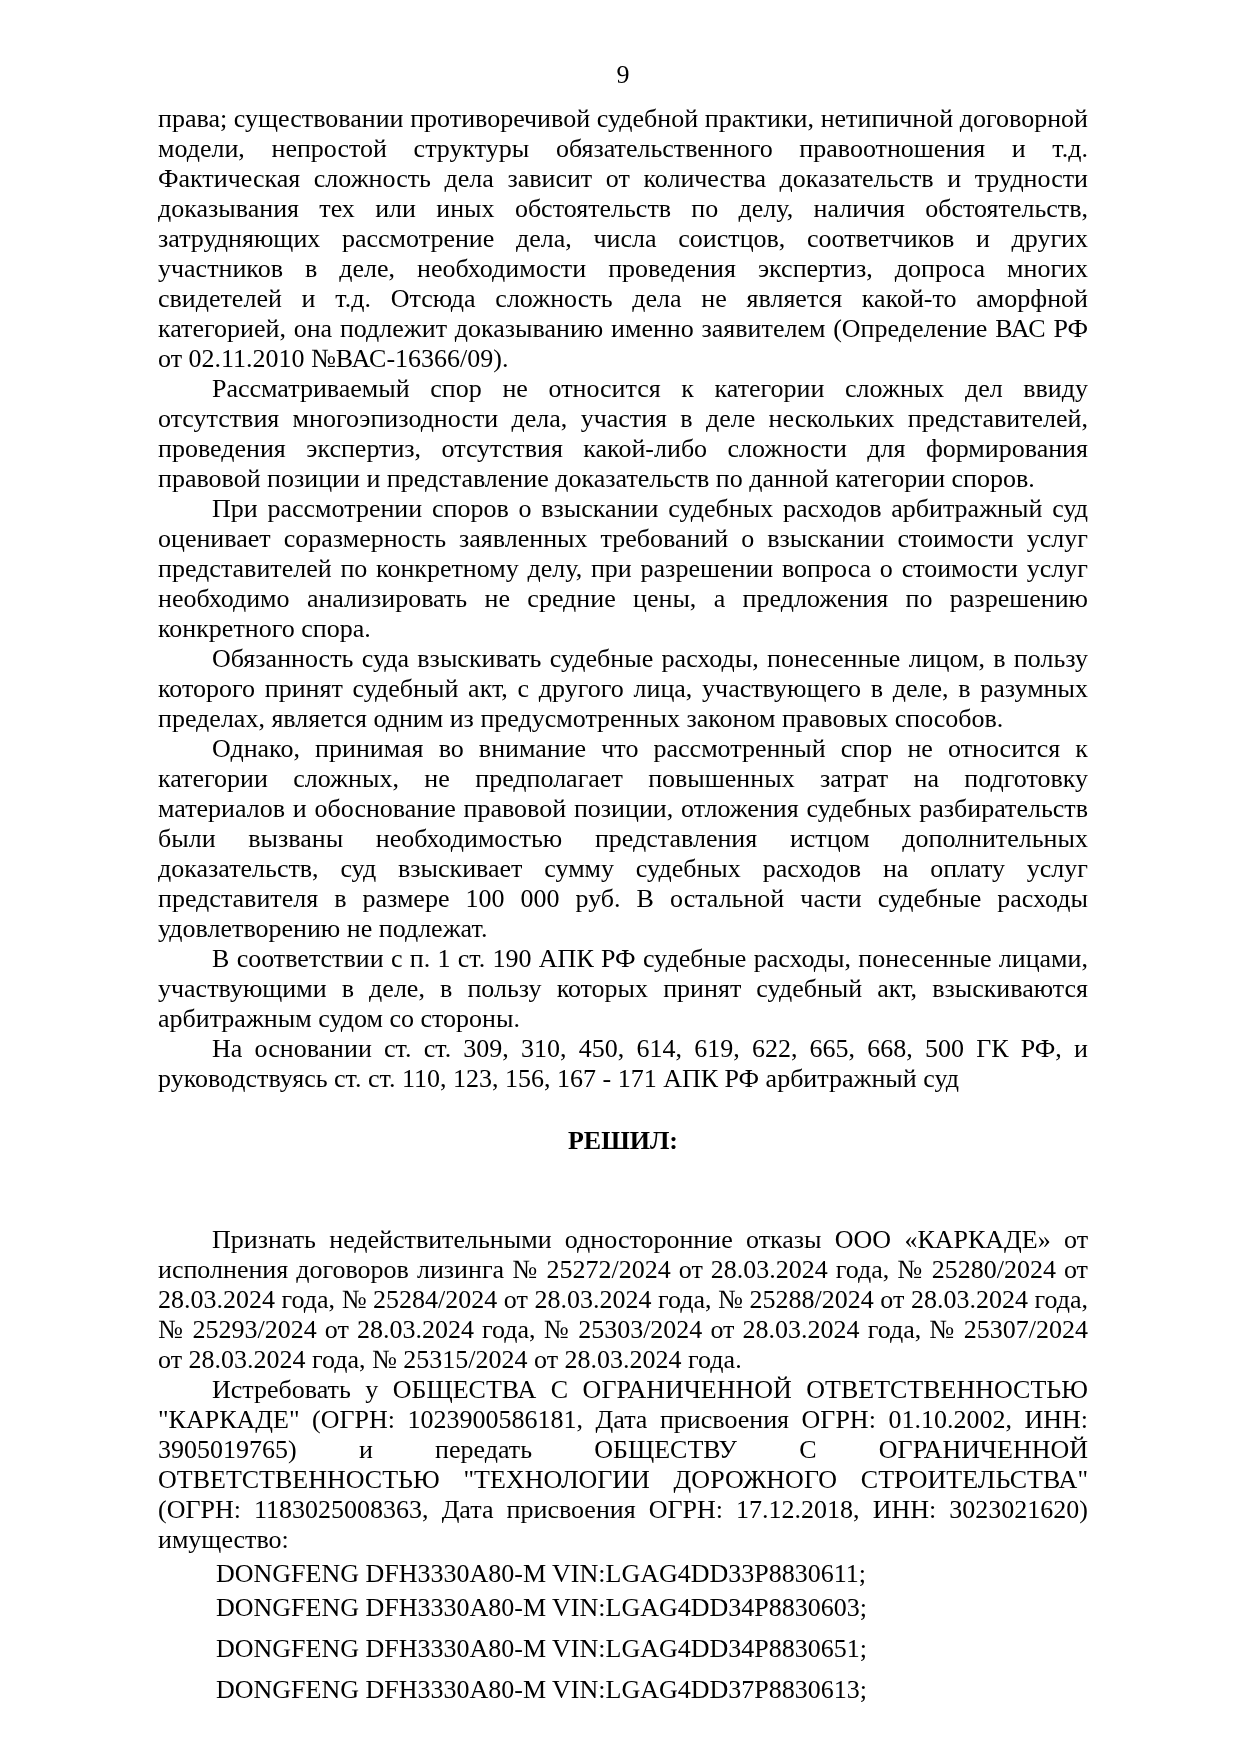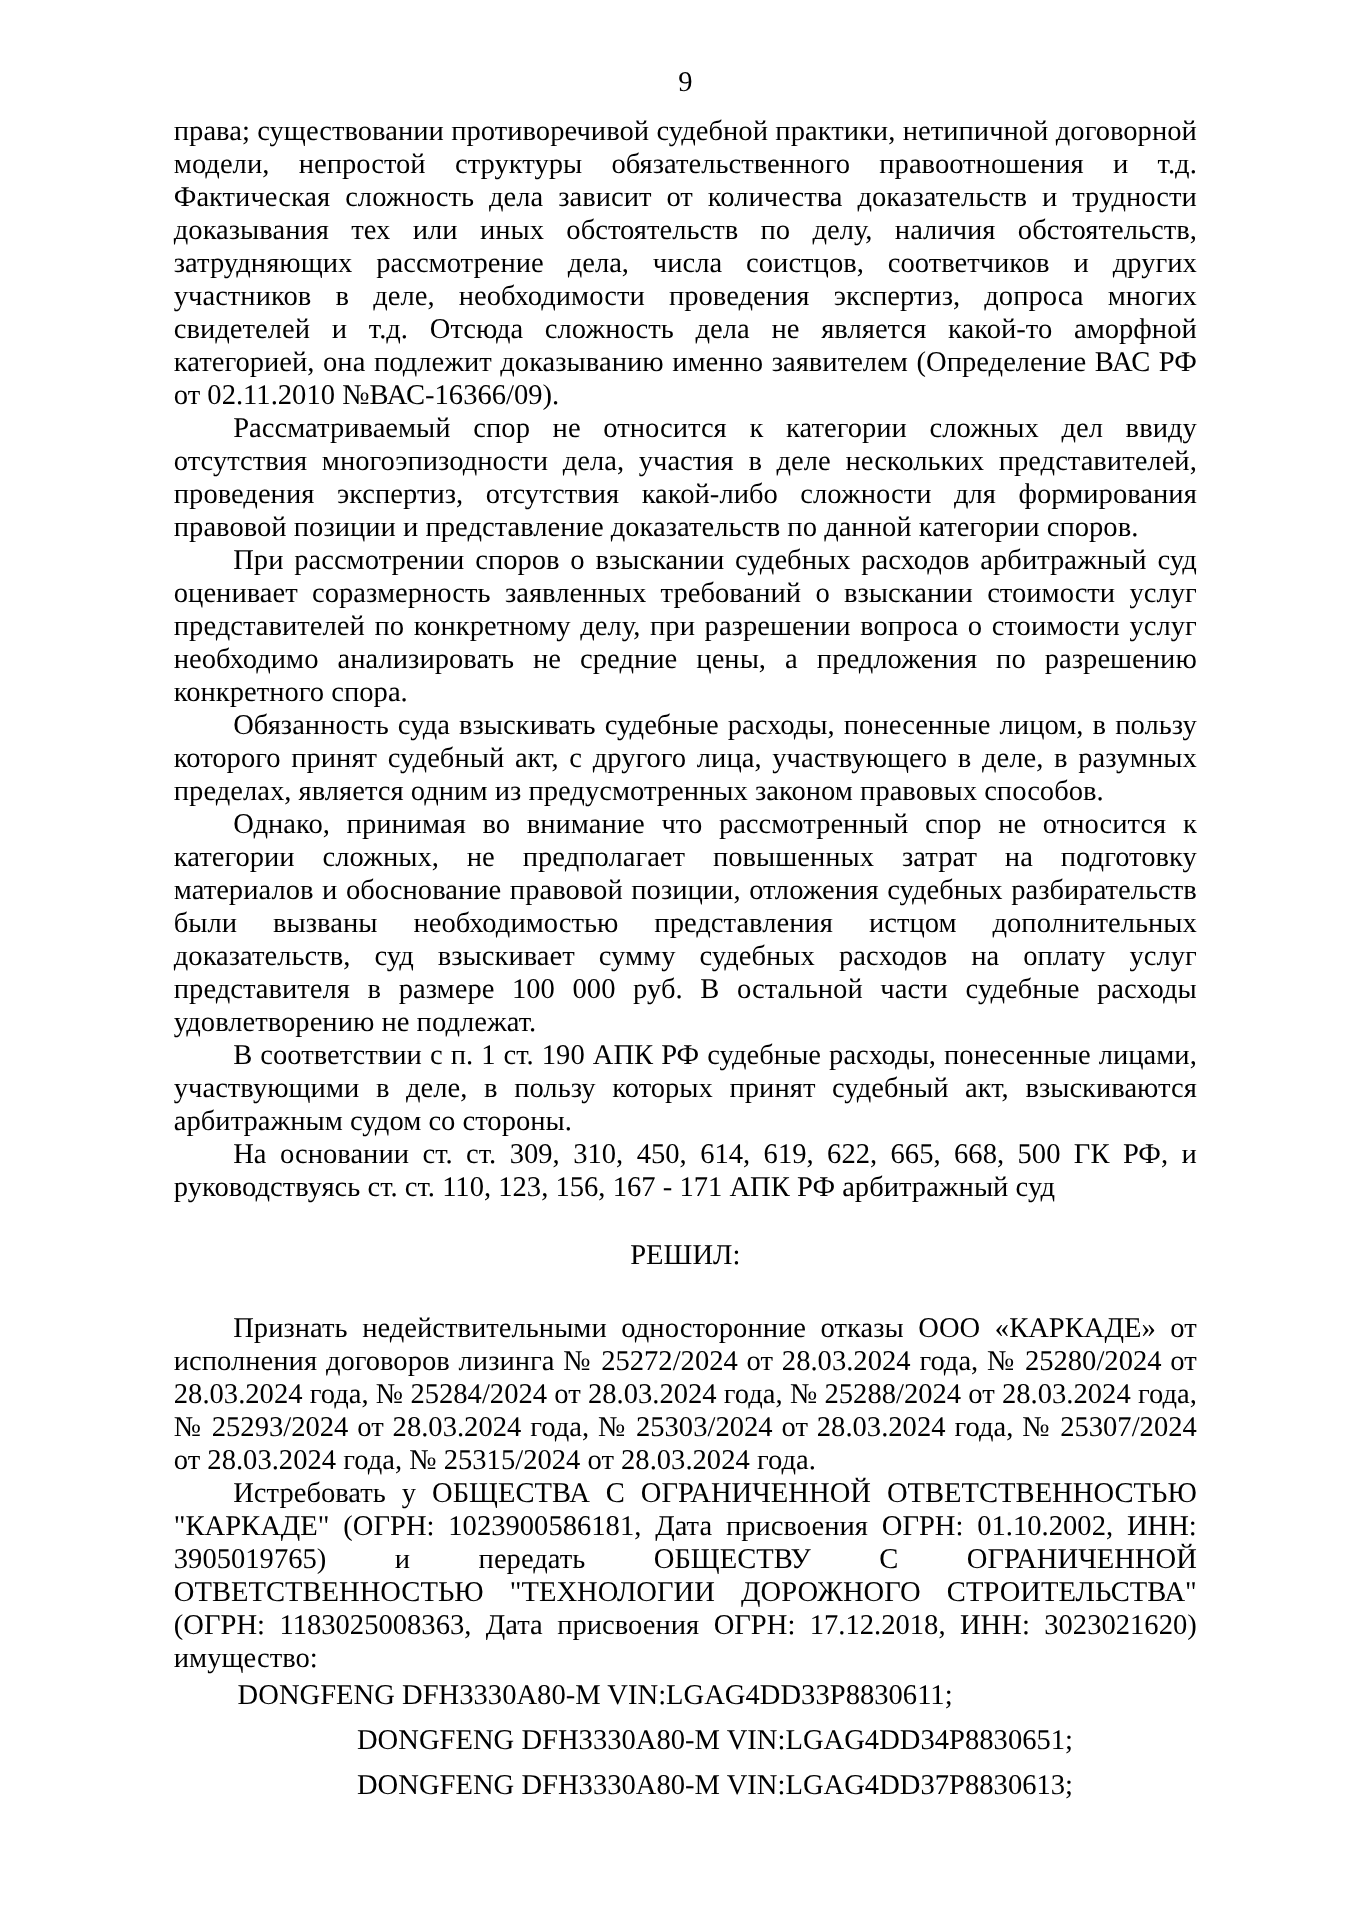--- a/index.html
+++ b/index.html
@@ -27,35 +27,34 @@
   }
   p.par {
     margin: 0;
     text-align: justify;
     text-indent: 54px;
   }
   p.par.no-indent {
     text-indent: 0;
   }
   h2.ruling-heading {
-    margin: 32px 0 36px 0;
+    margin: 32px 0 69px 0;
     text-align: center;
     font-size: 26px;
     line-height: 30px;
-    font-weight: normal;
+    font-weight: bold;
   }
   p.vin-line {
     margin: 4px;
     text-align: left;
     text-indent: 54px;
     white-space: nowrap;
   }
   p.vin-line.spaced {
     margin-top: 11px;
-    text-align: center;
   }
 </style>
 </head>
 <body>
 
 <div class="page">
 
   <div class="page-number">9</div>
 
   <p class="par no-indent">права; существовании противоречивой судебной практики, нетипичной договорной модели, непростой структуры обязательственного правоотношения и т.д. Фактическая сложность дела зависит от количества доказательств и трудности доказывания тех или иных обстоятельств по делу, наличия обстоятельств, затрудняющих рассмотрение дела, числа соистцов, соответчиков и других участников в деле, необходимости проведения экспертиз, допроса многих свидетелей и т.д. Отсюда сложность дела не является какой-то аморфной категорией, она подлежит доказыванию именно заявителем (Определение ВАС РФ от 02.11.2010 №ВАС-16366/09).</p>
@@ -65,16 +64,17 @@
   <p class="par">Однако, принимая во внимание что рассмотренный спор не относится к категории сложных, не предполагает повышенных затрат на подготовку материалов и обоснование правовой позиции,  отложения судебных разбирательств были вызваны необходимостью представления истцом дополнительных доказательств,  суд взыскивает сумму судебных  расходов  на оплату услуг представителя в размере 100 000 руб. В остальной части судебные расходы удовлетворению не подлежат.</p>
   <p class="par">В соответствии с п. 1 ст. 190 АПК РФ судебные расходы, понесенные лицами, участвующими в деле, в пользу которых принят судебный акт, взыскиваются арбитражным судом со стороны.</p>
   <p class="par">На основании ст. ст. 309, 310, 450, 614, 619, 622, 665, 668, 500 ГК РФ, и руководствуясь ст. ст. 110, 123, 156, 167 - 171 АПК РФ арбитражный суд</p>
 
   <h2 class="ruling-heading">РЕШИЛ:</h2>
 
   <p class="par">Признать недействительными односторонние отказы ООО «КАРКАДЕ» от исполнения договоров лизинга № 25272/2024 от 28.03.2024 года, № 25280/2024 от 28.03.2024 года, № 25284/2024 от 28.03.2024 года, № 25288/2024 от 28.03.2024 года, № 25293/2024 от 28.03.2024 года, № 25303/2024 от 28.03.2024 года, № 25307/2024 от 28.03.2024 года, № 25315/2024 от 28.03.2024 года.</p>
   <p class="par">Истребовать у ОБЩЕСТВА С ОГРАНИЧЕННОЙ ОТВЕТСТВЕННОСТЬЮ "КАРКАДЕ" (ОГРН: 1023900586181, Дата присвоения ОГРН: 01.10.2002, ИНН: 3905019765) и передать ОБЩЕСТВУ С ОГРАНИЧЕННОЙ ОТВЕТСТВЕННОСТЬЮ "ТЕХНОЛОГИИ ДОРОЖНОГО СТРОИТЕЛЬСТВА" (ОГРН: 1183025008363, Дата присвоения ОГРН: 17.12.2018, ИНН: 3023021620) имущество:</p>
 
   <p class="vin-line">DONGFENG DFH3330A80-M VIN:LGAG4DD33P8830611;</p>
+  <p class="vin-line">DONGFENG DFH3330A80-M VIN:LGAG4DD34P8830603;</p>
   <p class="vin-line spaced">DONGFENG DFH3330A80-M VIN:LGAG4DD34P8830651;</p>
   <p class="vin-line spaced">DONGFENG DFH3330A80-M VIN:LGAG4DD37P8830613;</p>
 
 </div>
 
 </body></html>

